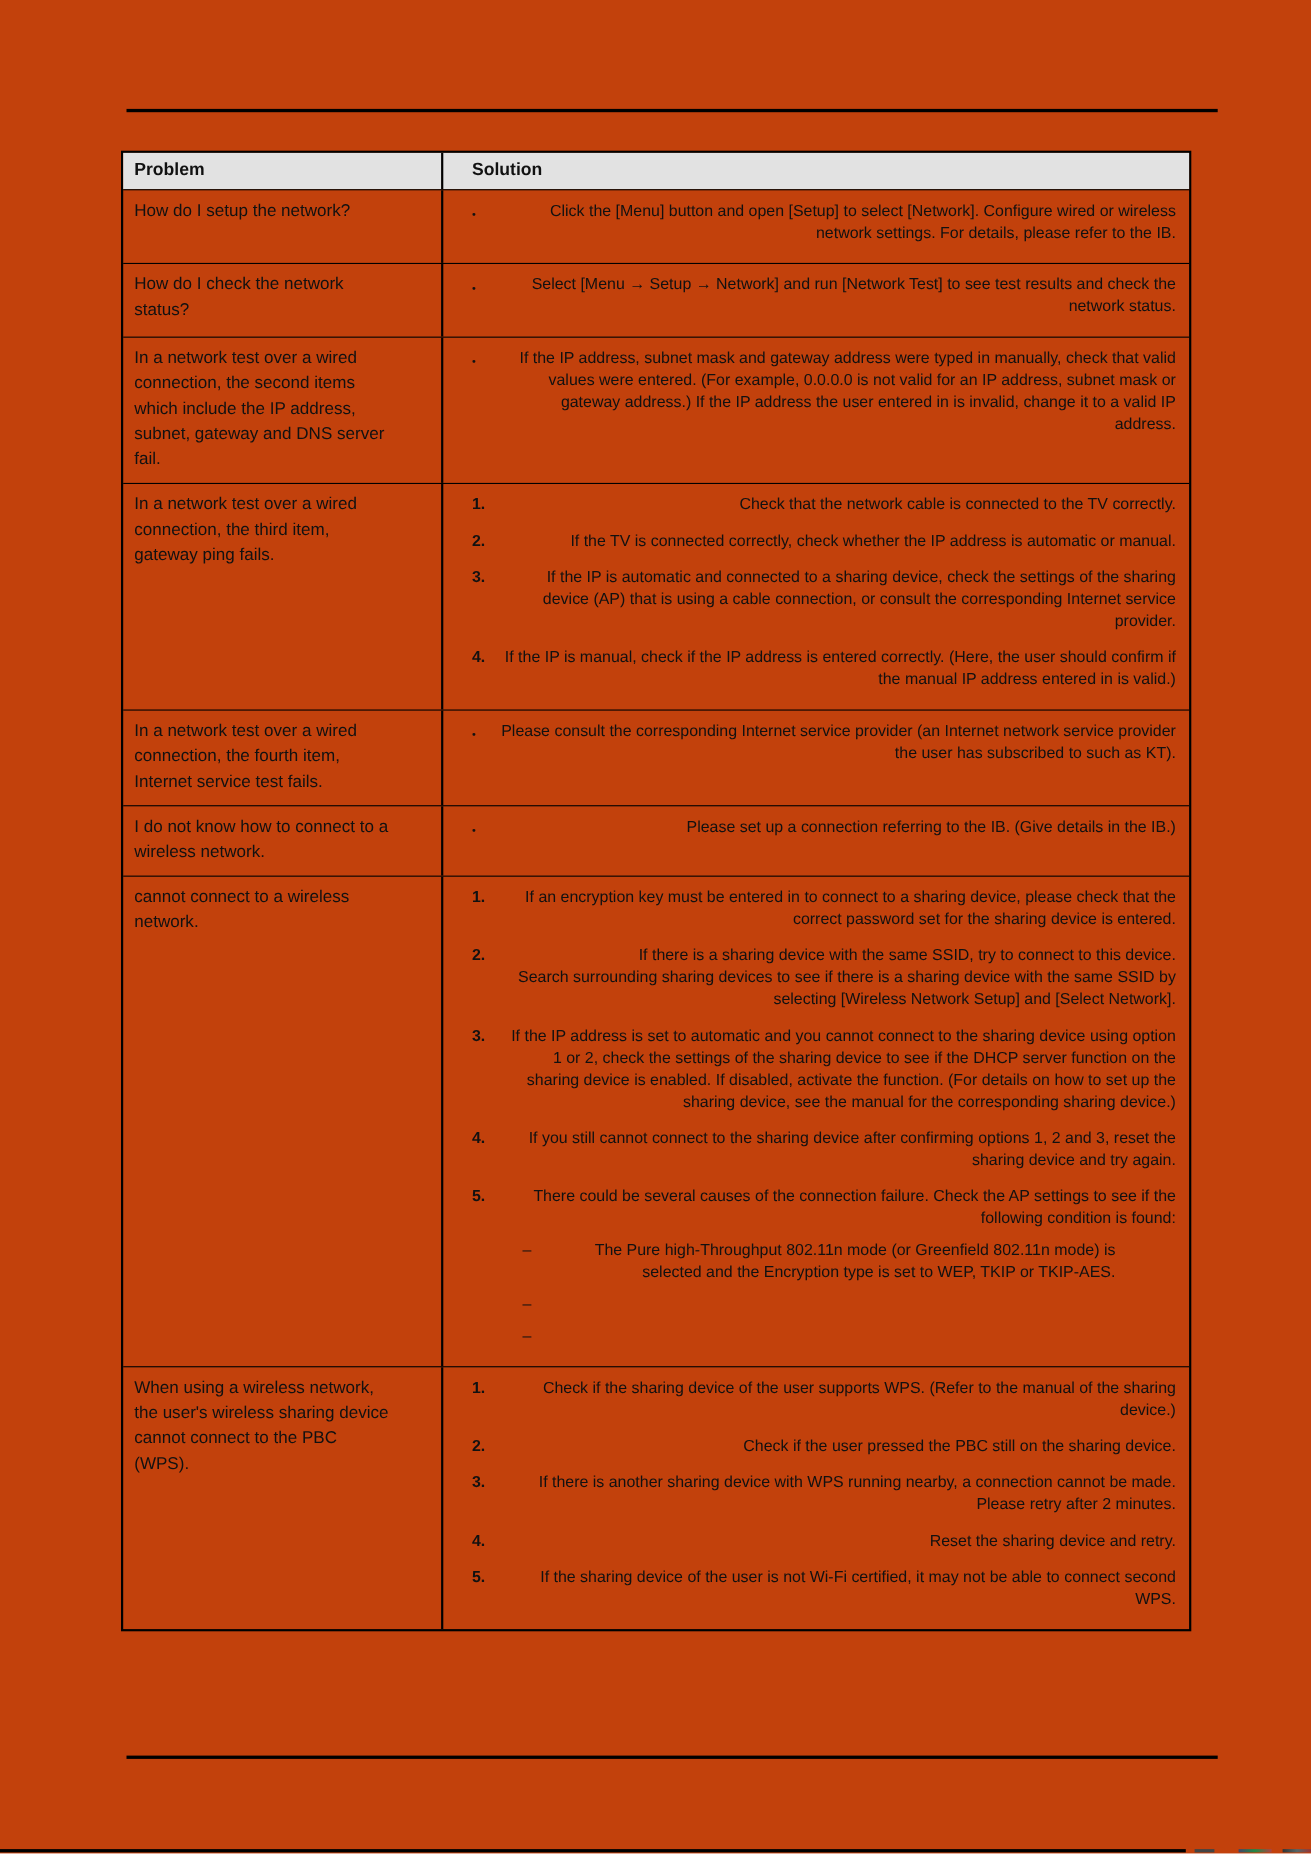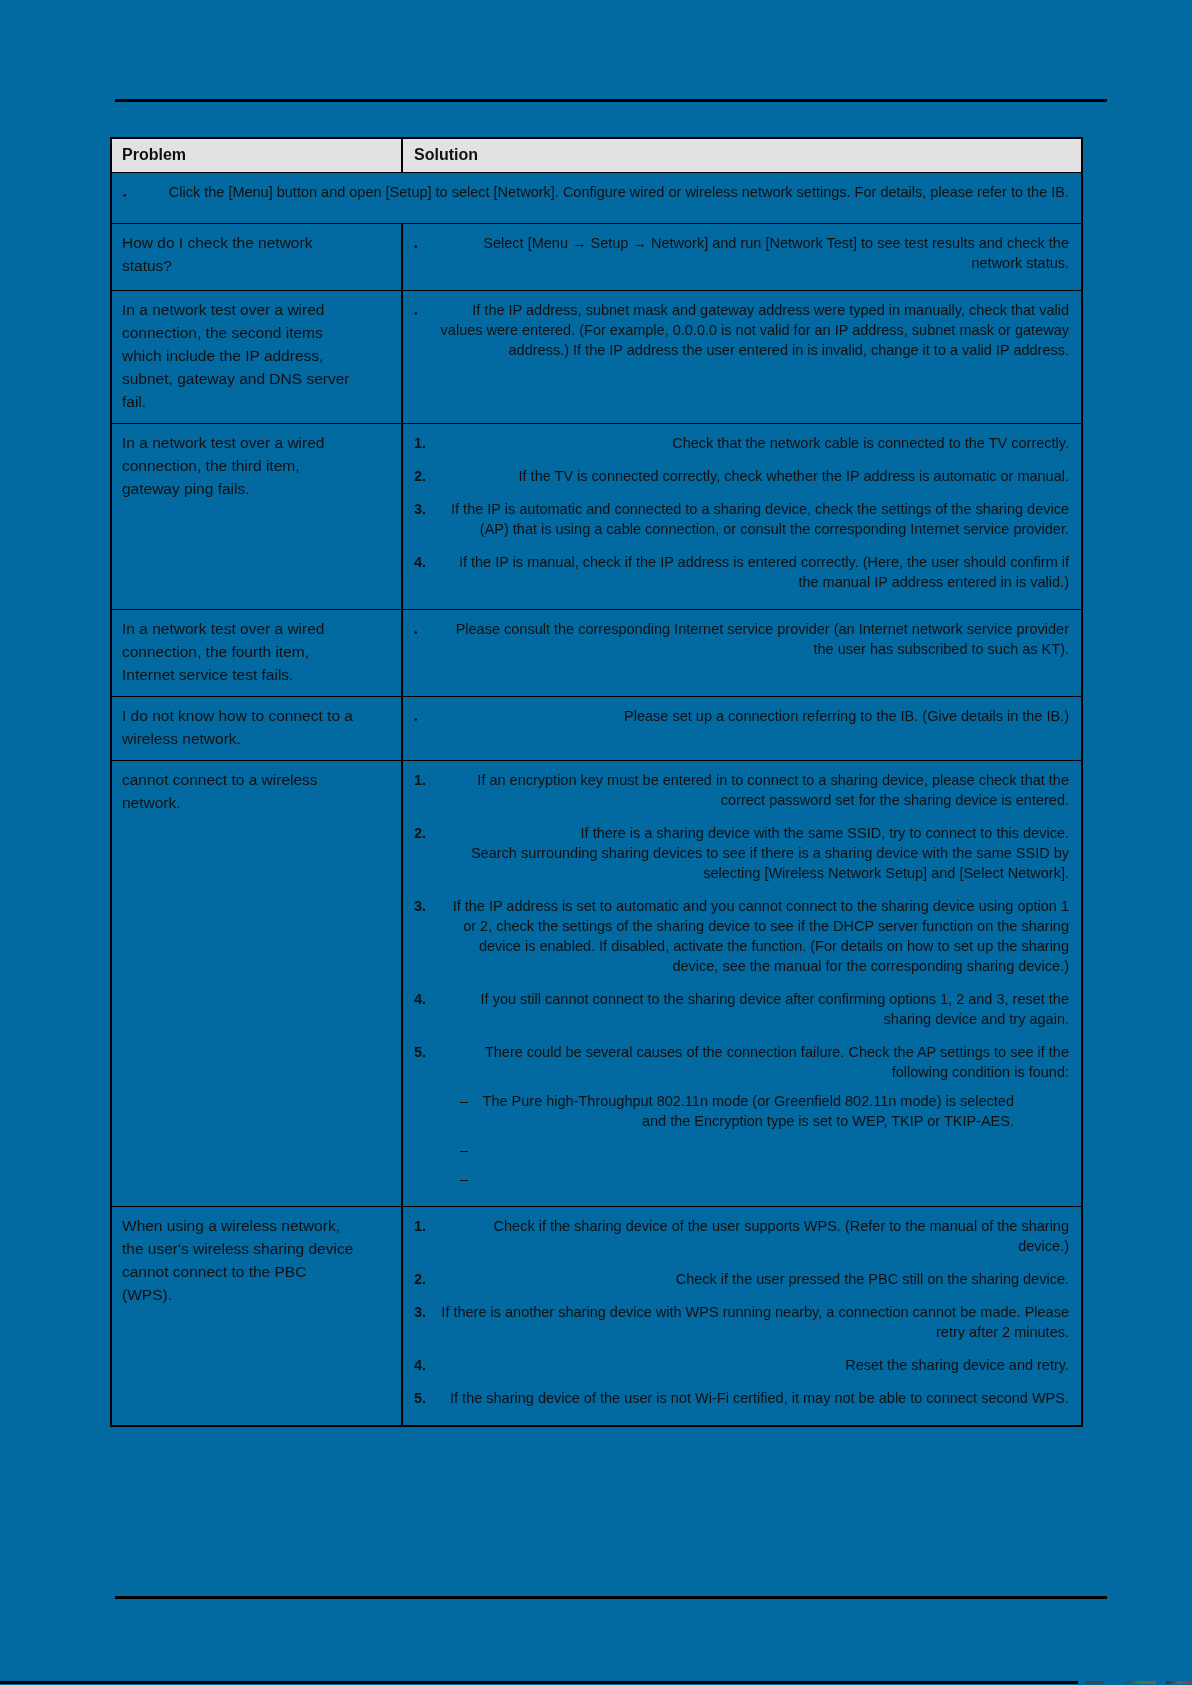--- a/index.html
+++ b/index.html
@@ -4,21 +4,21 @@
 <style>
   html, body {
     margin: 0;
     padding: 0;
     background: #ffffff;
   }
   .page {
     position: relative;
     width: 1192px;
     height: 1685px;
-    background: #0369a1;
+    background: #c2410c;
     font-family: "Liberation Sans", sans-serif;
     color: #111111;
     overflow: hidden;
   }
   .rule {
     position: absolute;
     left: 115px;
     width: 992px;
     height: 3px;
     background: #000000;
@@ -67,21 +67,21 @@
     width: 291px;
     flex: 0 0 291px;
     border-right: 2px solid #000000;
     padding: 7px 10px 10px 10px;
     font-size: 15.5px;
     line-height: 23px;
   }
   .cell.problem .p-text { max-width: 232px; }
   .cell.solution {
     flex: 1 1 auto;
-    padding: 6px 12px 4px 11px;
+    padding: 6px 12px 4px 26px;
     font-size: 14.5px;
     line-height: 20px;
   }
   .t-row.header .cell {
     padding-top: 6px;
     padding-bottom: 7px;
     font-size: 16px;
     font-weight: bold;
     line-height: 20px;
   }
@@ -125,20 +125,23 @@
     <div class="t-row header">
       <div class="cell problem">
         <span>Problem</span>
       </div>
       <div class="cell solution">
         <span>Solution</span>
       </div>
     </div>
     <div>
         <div class="t-row">
+          <div class="cell problem">
+            <div class="p-text">How do I setup the network?</div>
+          </div>
           <div class="cell solution">
             <div class="sol-item">
               <div class="marker bullet">•</div>
               <div class="item-text">
                 <div>Click the [Menu] button and open [Setup] to select [Network]. Configure wired or wireless network settings. For details, please refer to the IB.</div>
               </div>
             </div>
           </div>
         </div>
         <div class="t-row">

